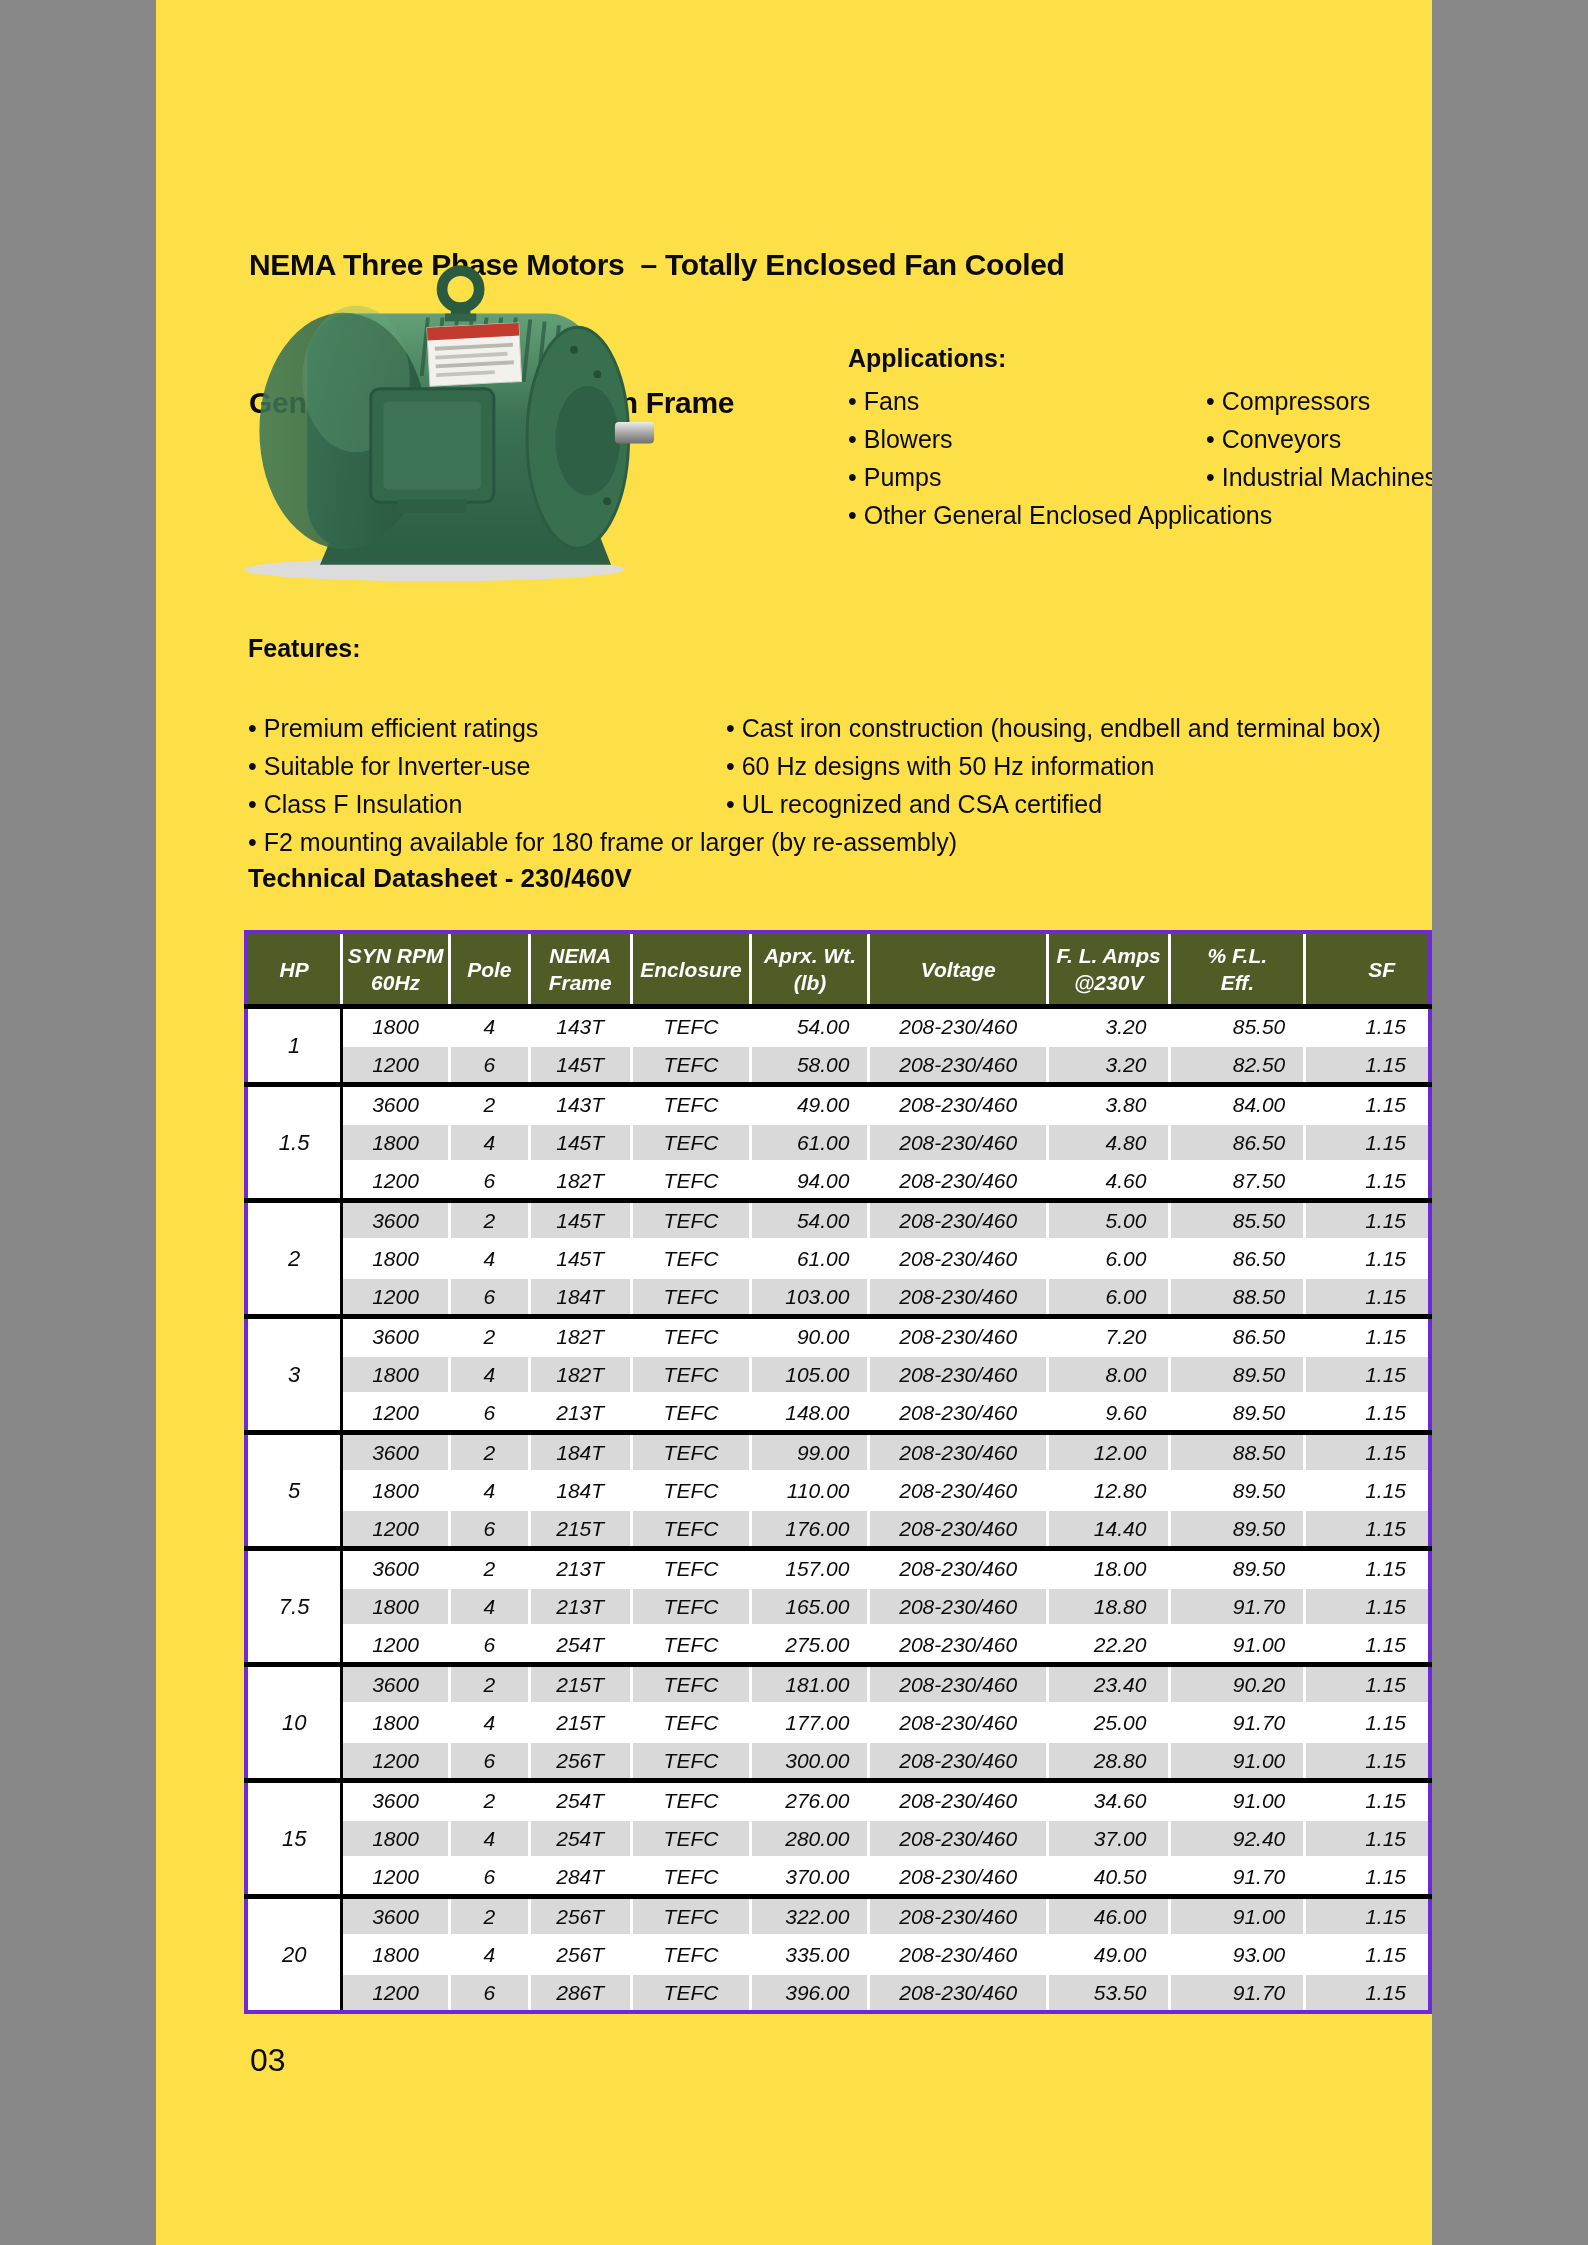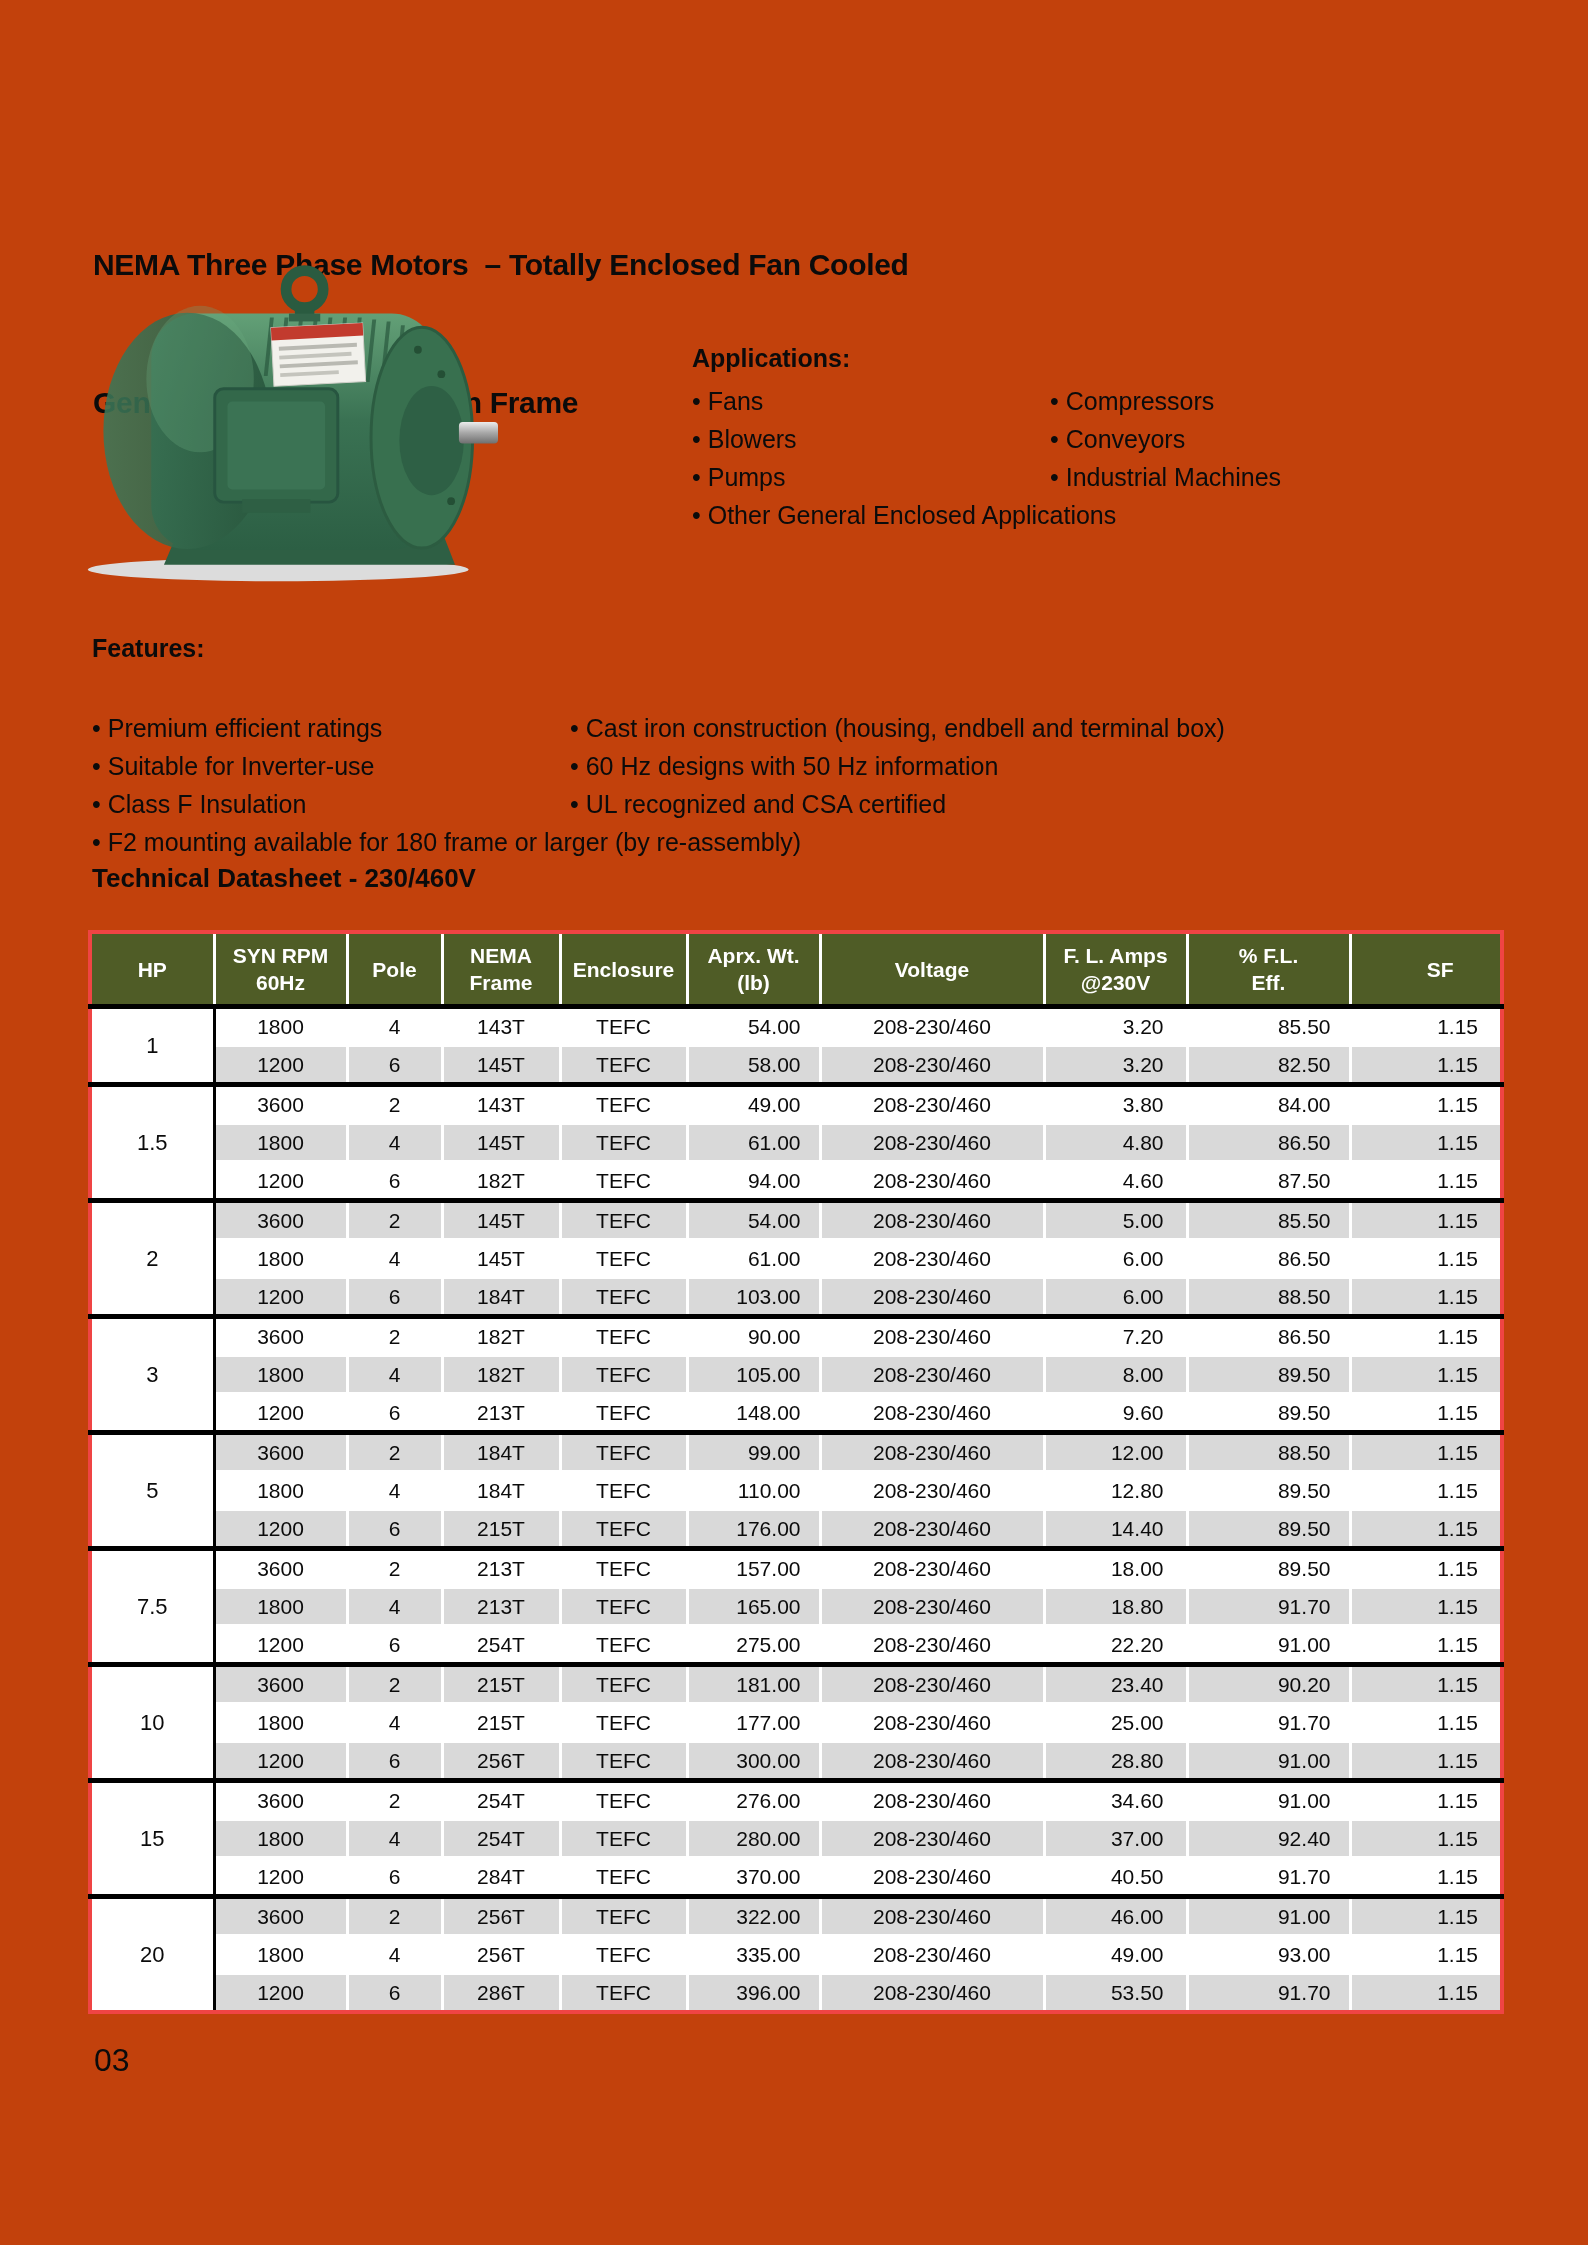--- a/index.html
+++ b/index.html
@@ -1,18 +1,18 @@
 <!DOCTYPE html>
 <html><head>
 <meta charset="utf-8">
 <style>
   html,body { margin:0; padding:0; background:#888; }
   .page {
-    position:relative; width:1588px; height:2245px; margin:0 auto;
-    background:#c2410c; color:#0b0b0b;
+    position:relative; width:1276px; height:2245px; margin:0 auto;
+    background:#fde047; color:#0b0b0b;
     font-family:"Liberation Sans", sans-serif;
     overflow:hidden;
   }
   
   .doc-title {
     position:absolute; left:93px; top:150px;
     font-size:30px; font-weight:700; line-height:46px;
     letter-spacing:-0.3px; white-space:pre-wrap;
   }
   
@@ -30,22 +30,23 @@
   .feats .blist { grid-template-columns:478px auto;margin-top:43px; }
   
   .tech-heading {
     position:absolute; left:92px; top:858px; margin:0;
     font-size:26px; font-weight:700; line-height:40px;
   }
   
   .spec {
     position:absolute; left:88px; top:930px;
     border-collapse:collapse; table-layout:fixed;
-    border:4px solid #ef4444;
+    border:4px solid #6d28d9;
     font-size:21px;
+    font-style:italic;
   }
   .spec th {
     background:#4F5C26; color:#ffffff; font-weight:700;
     height:70px; vertical-align:middle; text-align:center;
     white-space:pre-line; line-height:27px;
     border-right:3px solid #ffffff; border-bottom:3px solid #000;
     padding:0;
   }
   .spec th:last-child { border-right:none;padding-left:29px; }
   .spec tbody { border-top:5px solid #000; }

